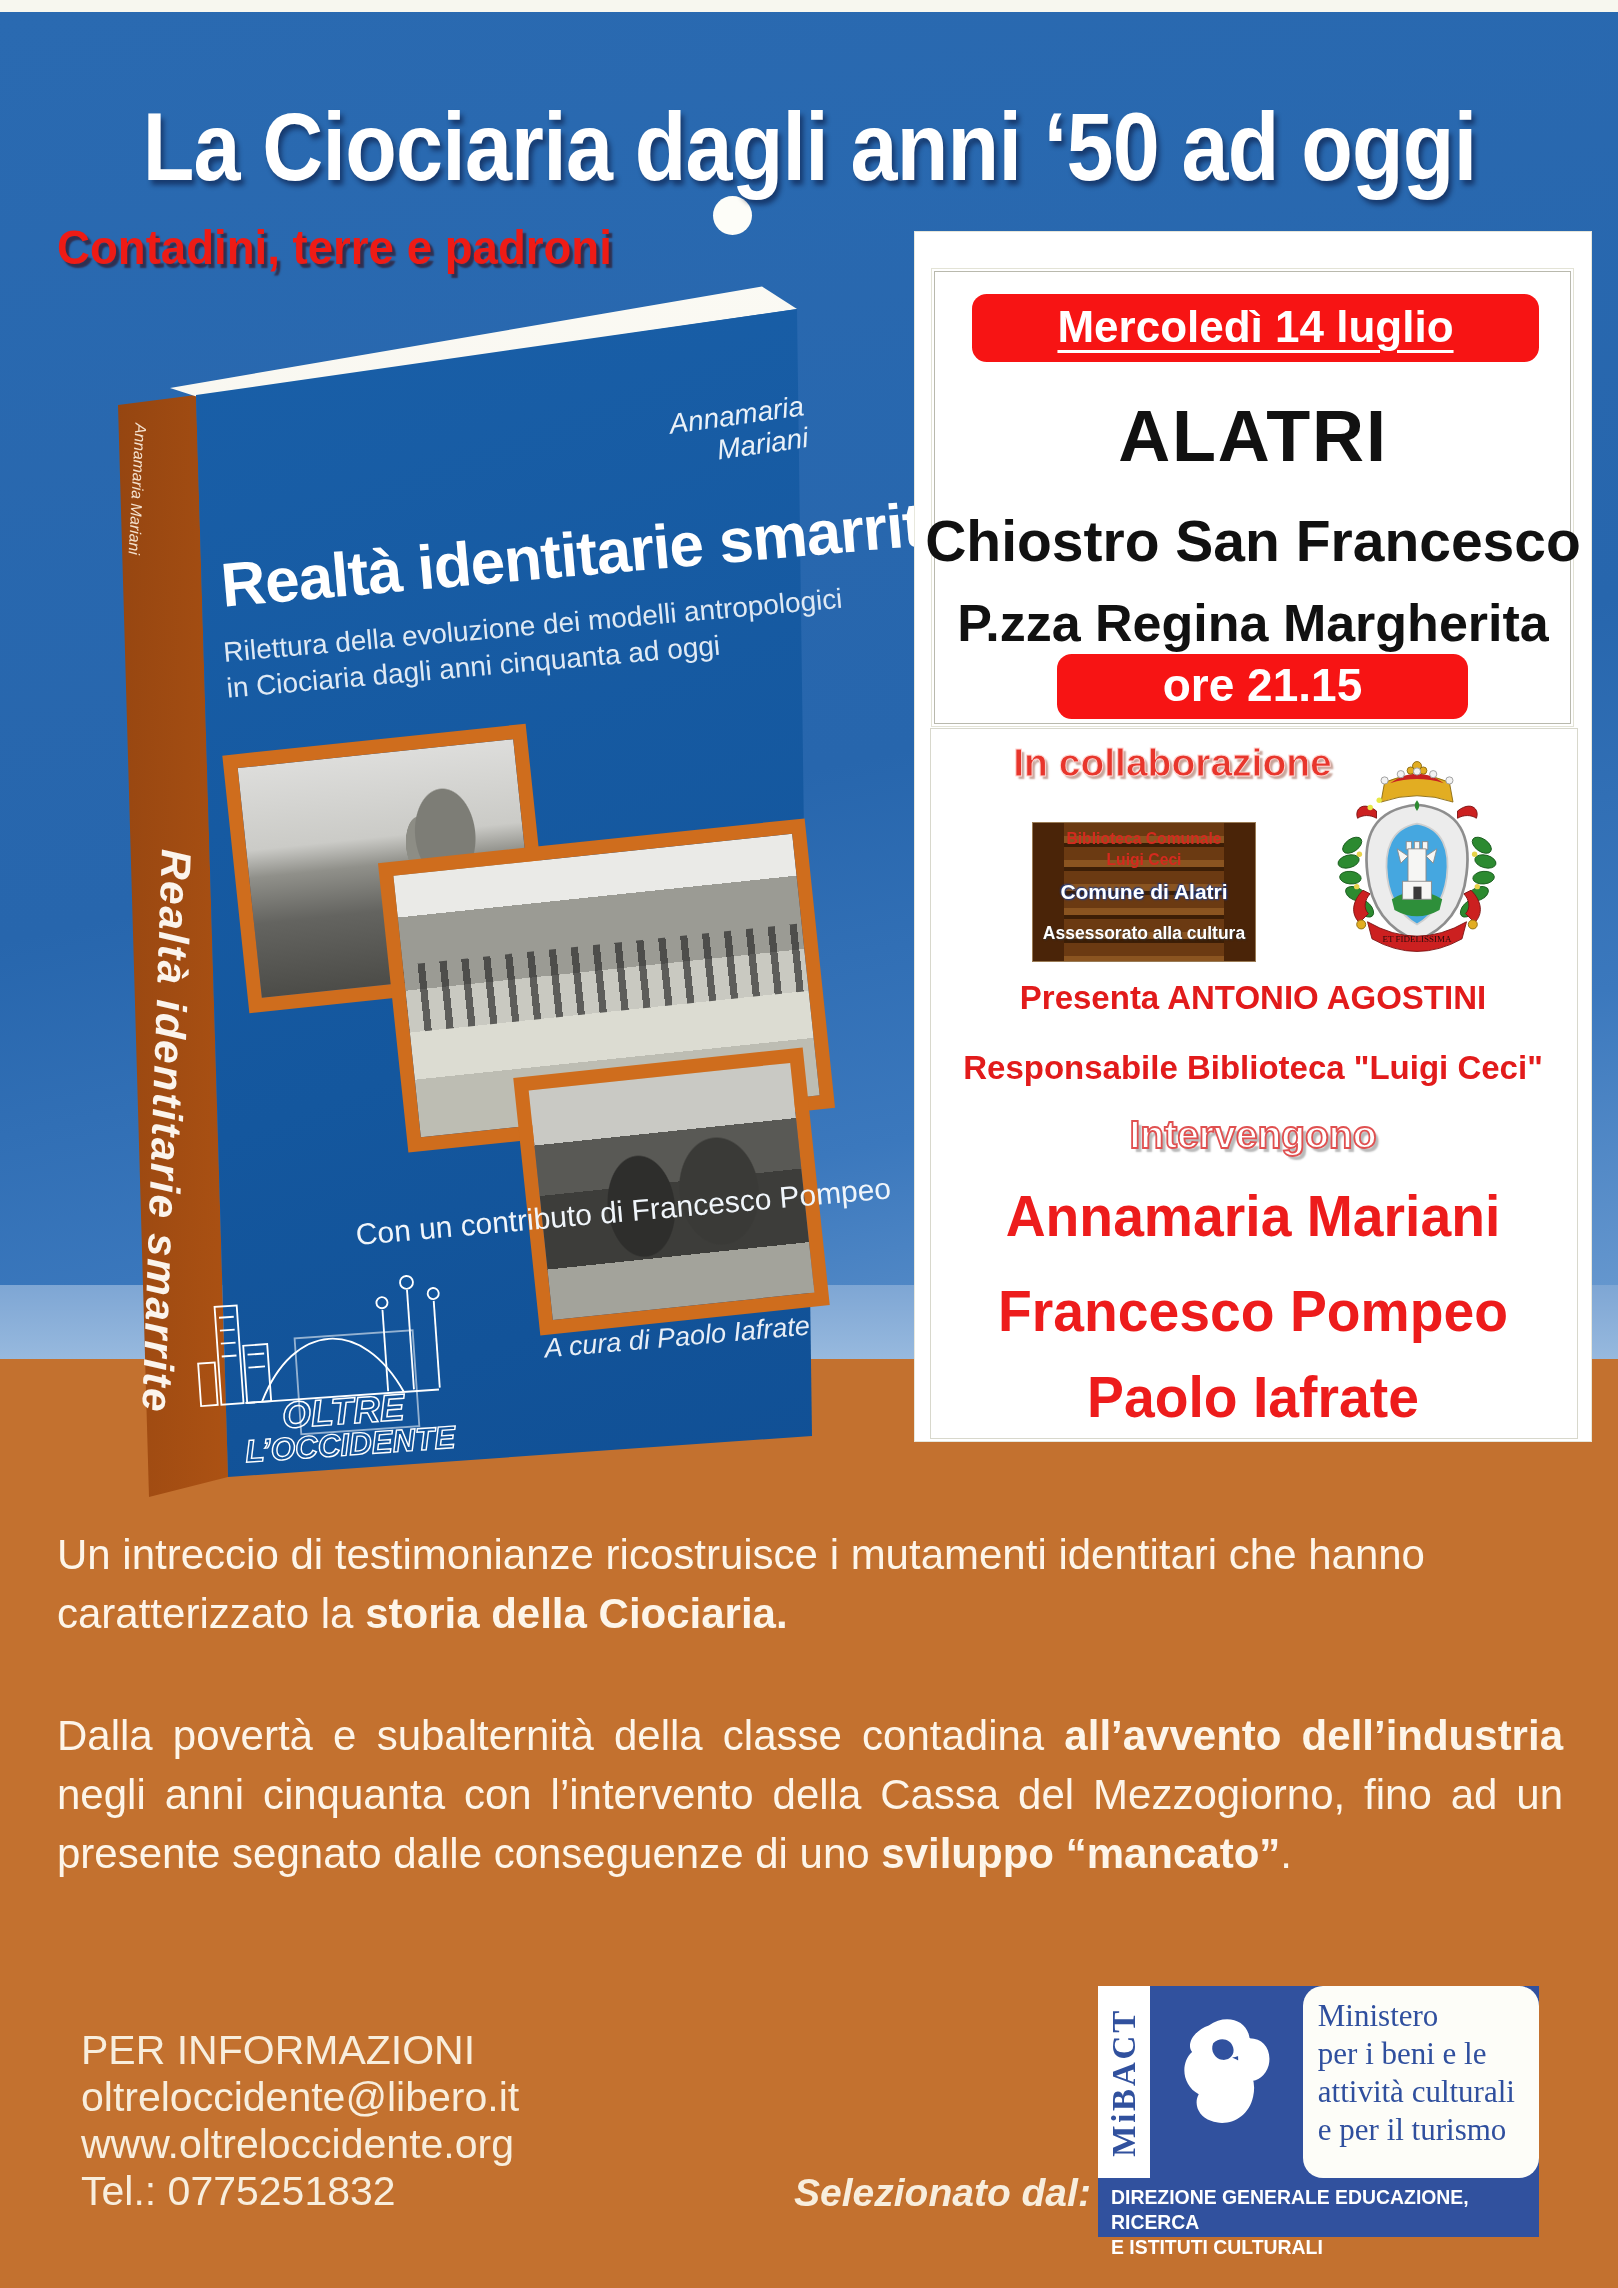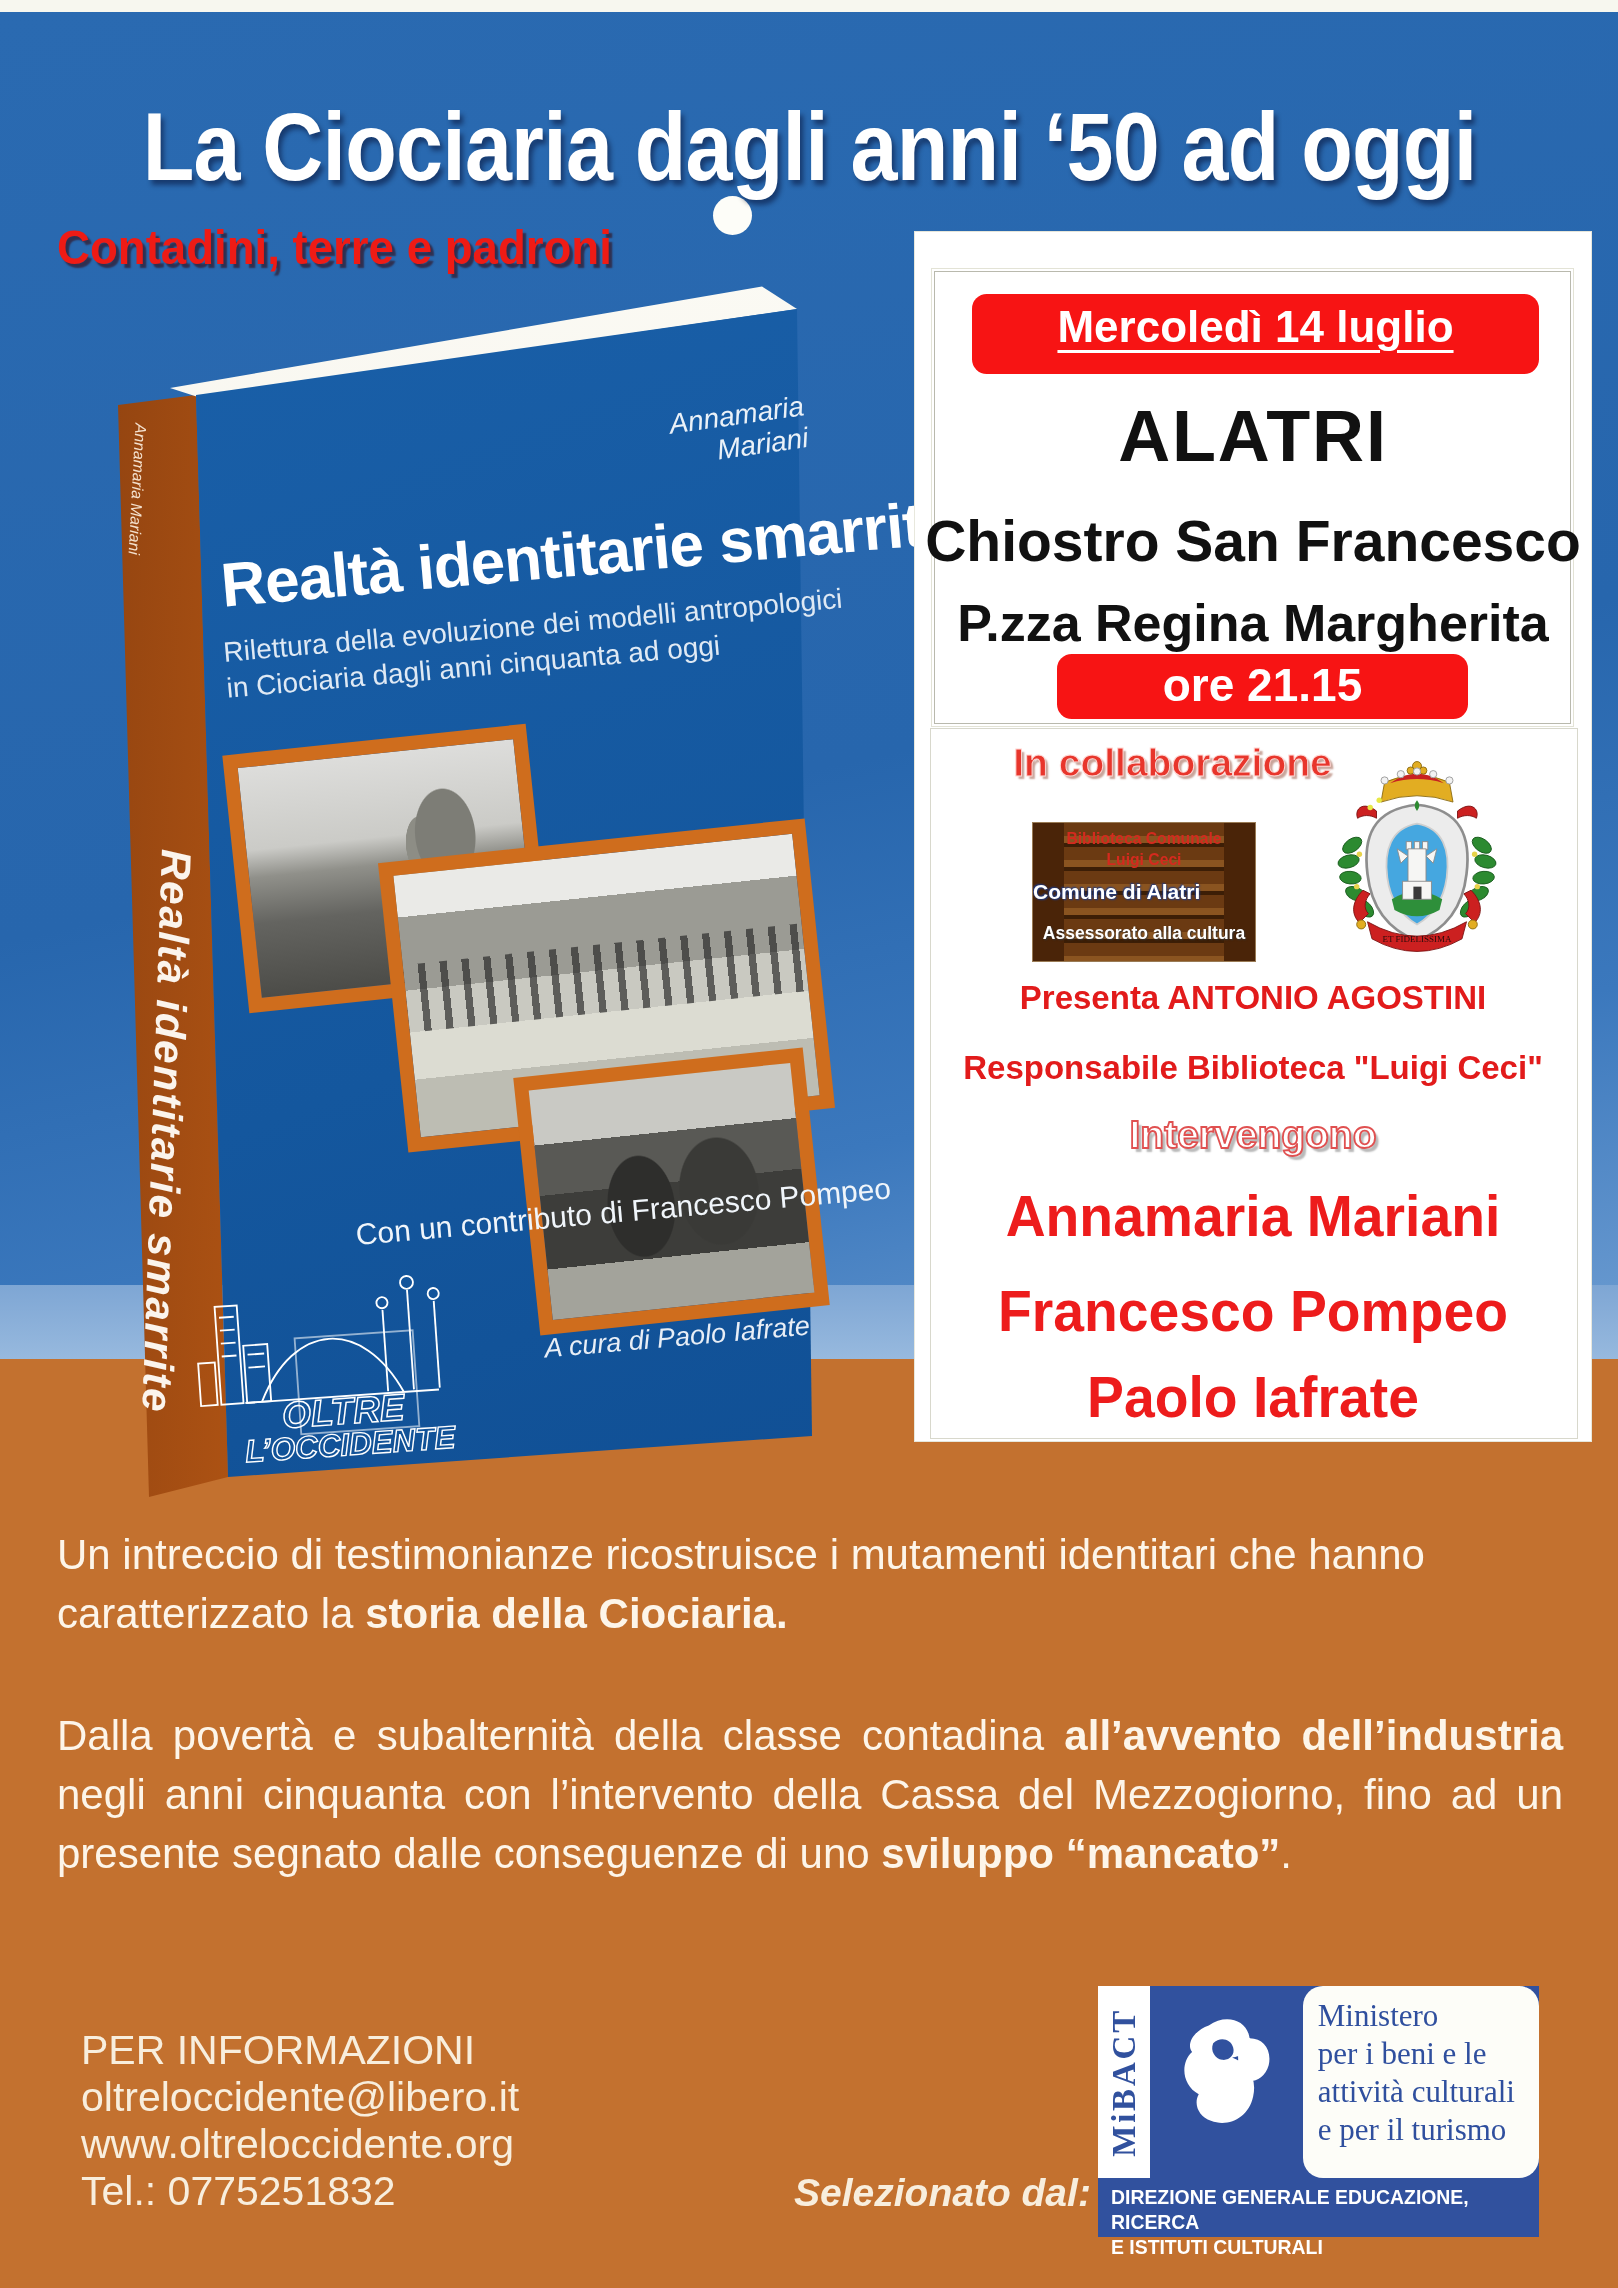--- a/index.html
+++ b/index.html
@@ -66,21 +66,21 @@
 
   
   .panel{left:914px;top:231px;width:678px;height:1211px;background:#fff;
      box-shadow:0 0 0 0.9px #e6e6da inset;}
   .boxA{position:absolute;left:20px;top:40px;width:635px;height:451px;
      border:0.9px solid #b9b9ad;outline:0.9px solid #e3e3d6;outline-offset:2.8px;background:#fff;}
   .boxB{position:absolute;left:15.7px;top:497px;width:646px;height:709px;
      border:0.9px solid #d8d8cc;background:#fff;}
   .banner{position:absolute;background:#f71414;border-radius:14.8px;color:#fff;
      font-weight:bold;text-align:center;}
-  .banner1{left:58px;top:63px;width:567px;height:80px;font-size:44px;line-height:66px;}
+  .banner1{left:58px;top:63px;width:567px;height:68px;font-size:44px;line-height:66px;}
   .banner1 span{text-decoration:underline;text-underline-offset:8.3px;text-decoration-thickness:2.8px;}
   .banner2{left:143px;top:423px;width:411px;height:65px;font-size:46px;line-height:63px;}
   .ptext{position:absolute;left:0;width:678px;text-align:center;color:#111;}
   .city{top:164px;font-size:72px;font-weight:bold;letter-spacing:1.8px;}
   .venue{top:277px;font-size:57px;font-weight:bold;}
   .square{top:362px;font-size:52px;font-weight:bold;}
   .collab{top:510px;width:517px;font-size:39px;font-weight:bold;color:#e8362c;
      -webkit-text-stroke:0.9px #ffd9d6;text-shadow:2.8px 2.8px 1.8px #c9a49a;}
   .presenta{top:748px;font-size:33px;font-weight:bold;color:#e21b1b;}
   .responsabile{top:818px;font-size:33px;font-weight:bold;color:#e21b1b;}
@@ -93,21 +93,21 @@
   .liblogo{position:absolute;left:118px;top:549px;width:222px;height:138px;overflow:hidden;
      background:
        linear-gradient(90deg,#4a2408 0 14%,rgba(74,36,8,0) 14% 86%,#4a2408 86% 100%),
        repeating-linear-gradient(180deg,#6b3a12 0 13px,#8a5420 13px 20px,#3c1e06 20px 24px),
        radial-gradient(83px 111px at 50% 45%,#ffeebf 0 45%,#d99c4e 75%,#7a4315 100%);
      border:0.9px solid #9a7b55;margin-top:42px;}
   .lib-l1{position:absolute;left:0;top:7.4px;width:100%;text-align:center;color:#d42a1e;
      font-size:15.7px;font-weight:bold;}
   .lib-l2{position:absolute;left:0;top:28px;width:100%;text-align:center;color:#d42a1e;
      font-size:15.7px;font-weight:bold;}
-  .lib-l3{position:absolute;left:0;top:57px;width:100%;color:#fff;
+  .lib-l3{position:absolute;left:0;top:57px;width:100%;text-align:center;color:#fff;
      font-size:21px;font-weight:bold;text-shadow:0.9px 0.9px 1.8px #1a3a8a,-0.9px -0.9px 1.8px #1a3a8a;}
   .lib-l4{position:absolute;left:0;top:100px;width:100%;text-align:center;color:#fff;
      font-size:17.5px;font-weight:bold;text-shadow:0.9px 0.9px 1.8px #333;}
   .crest{position:absolute;left:413px;top:524px;width:180px;height:203px;}
 
   
   .para{left:57px;width:1506px;color:#fdf5e9;font-size:42px;line-height:59px;}
   .para1{top:1525px;}
   .para2{top:1706px;text-align:justify;}
   .para b{font-weight:bold;}

